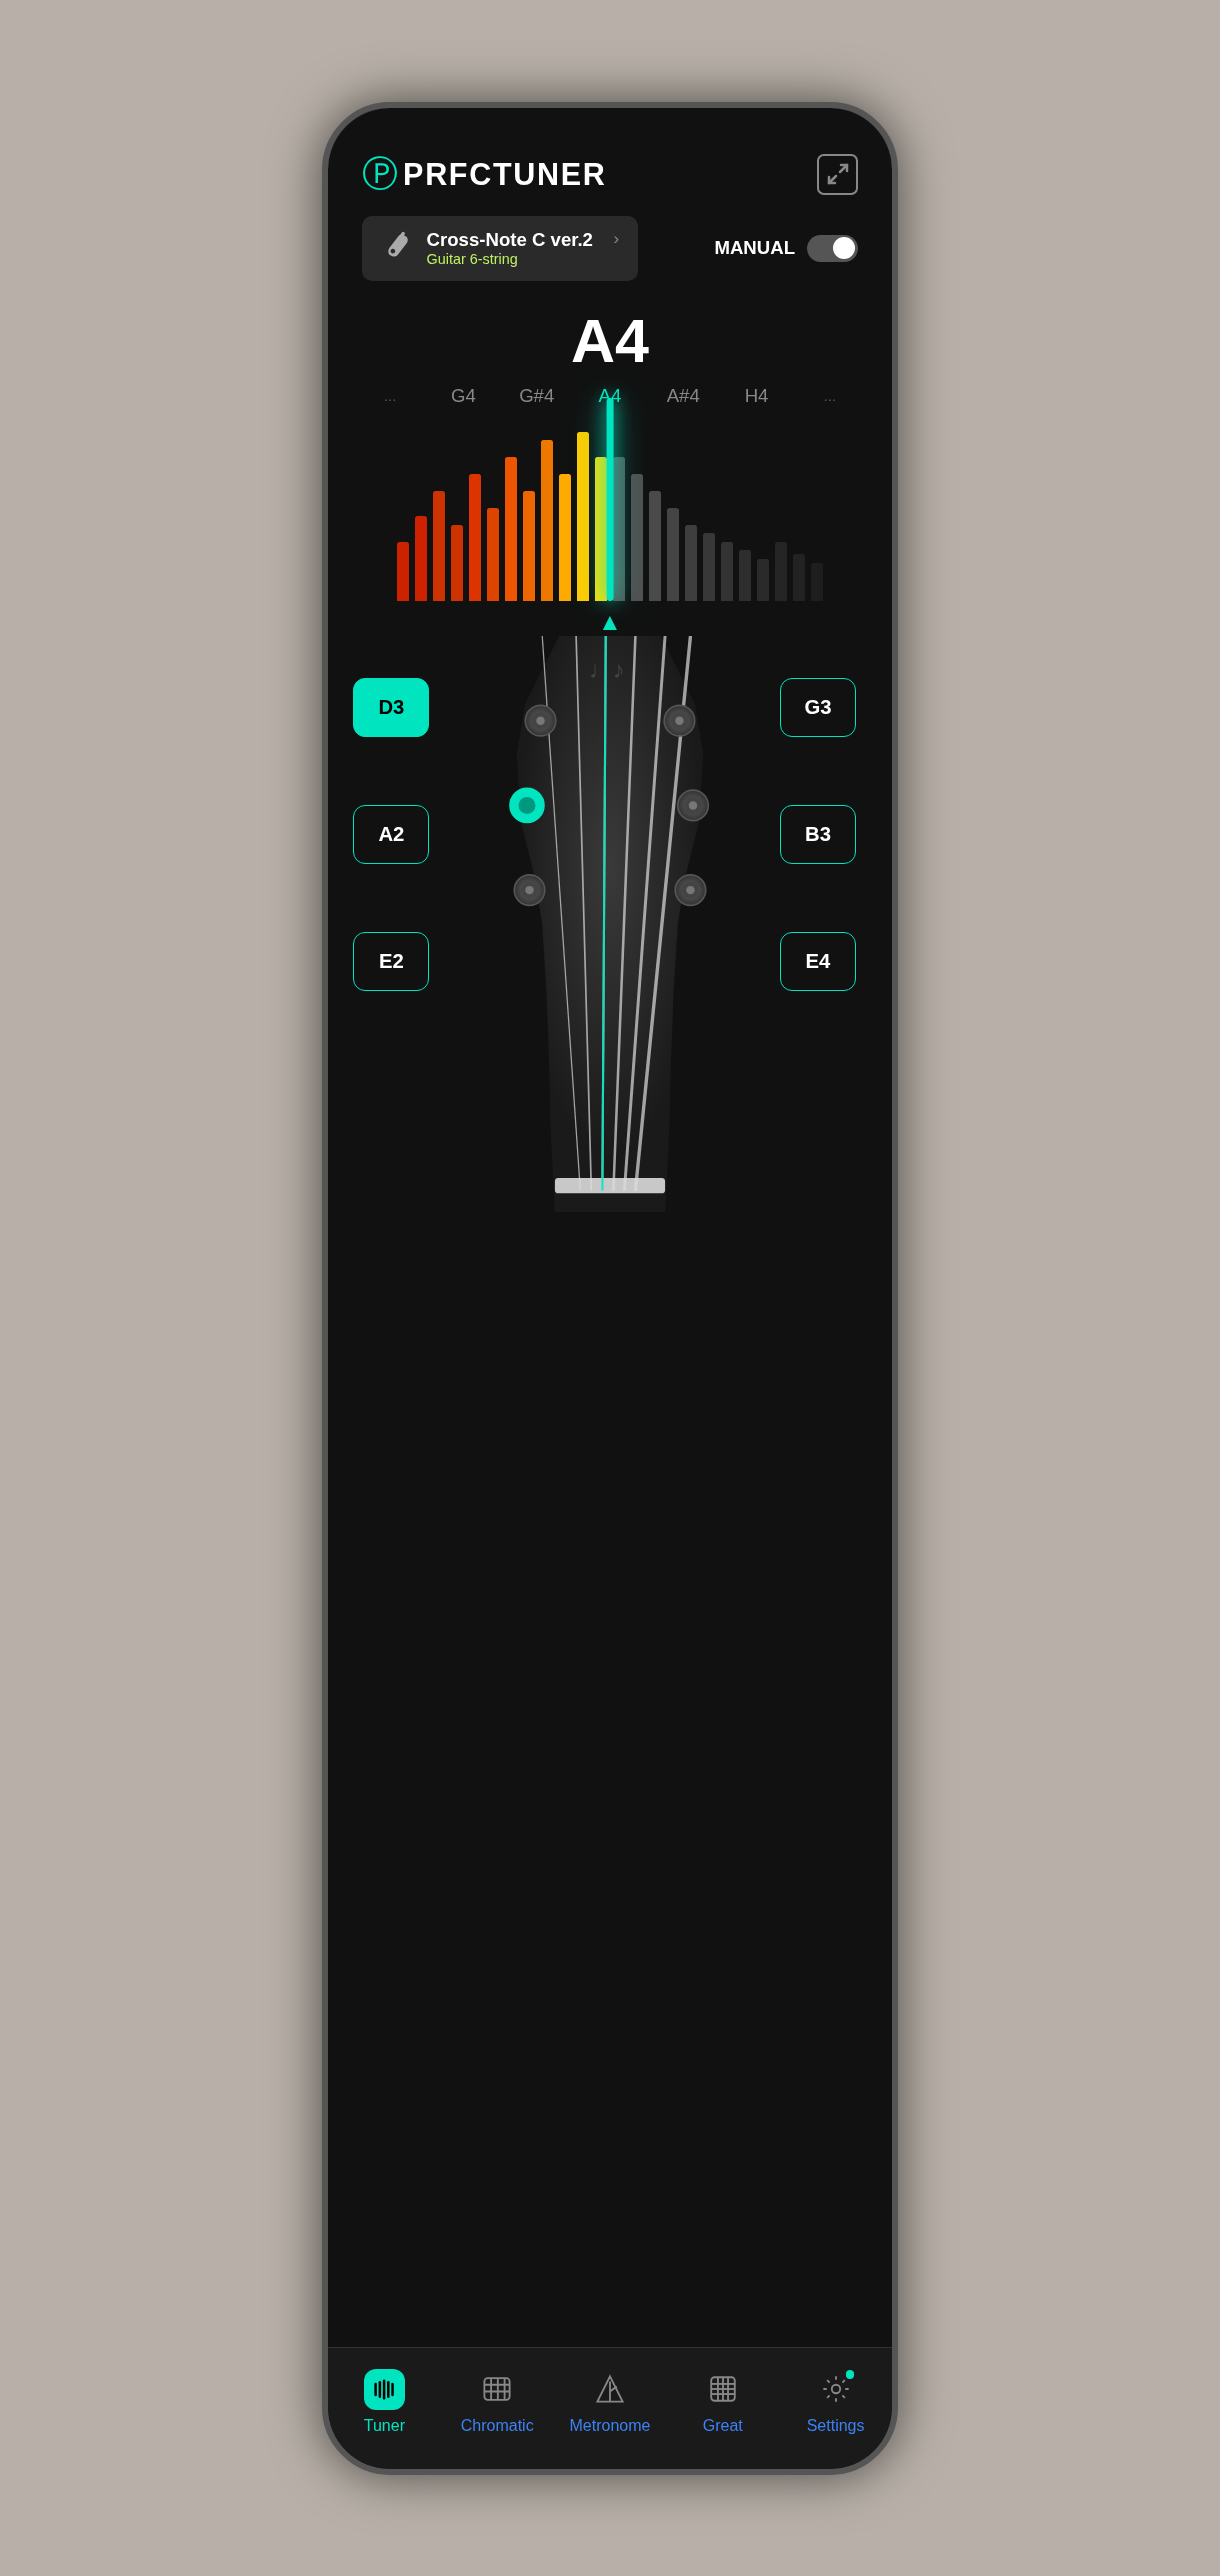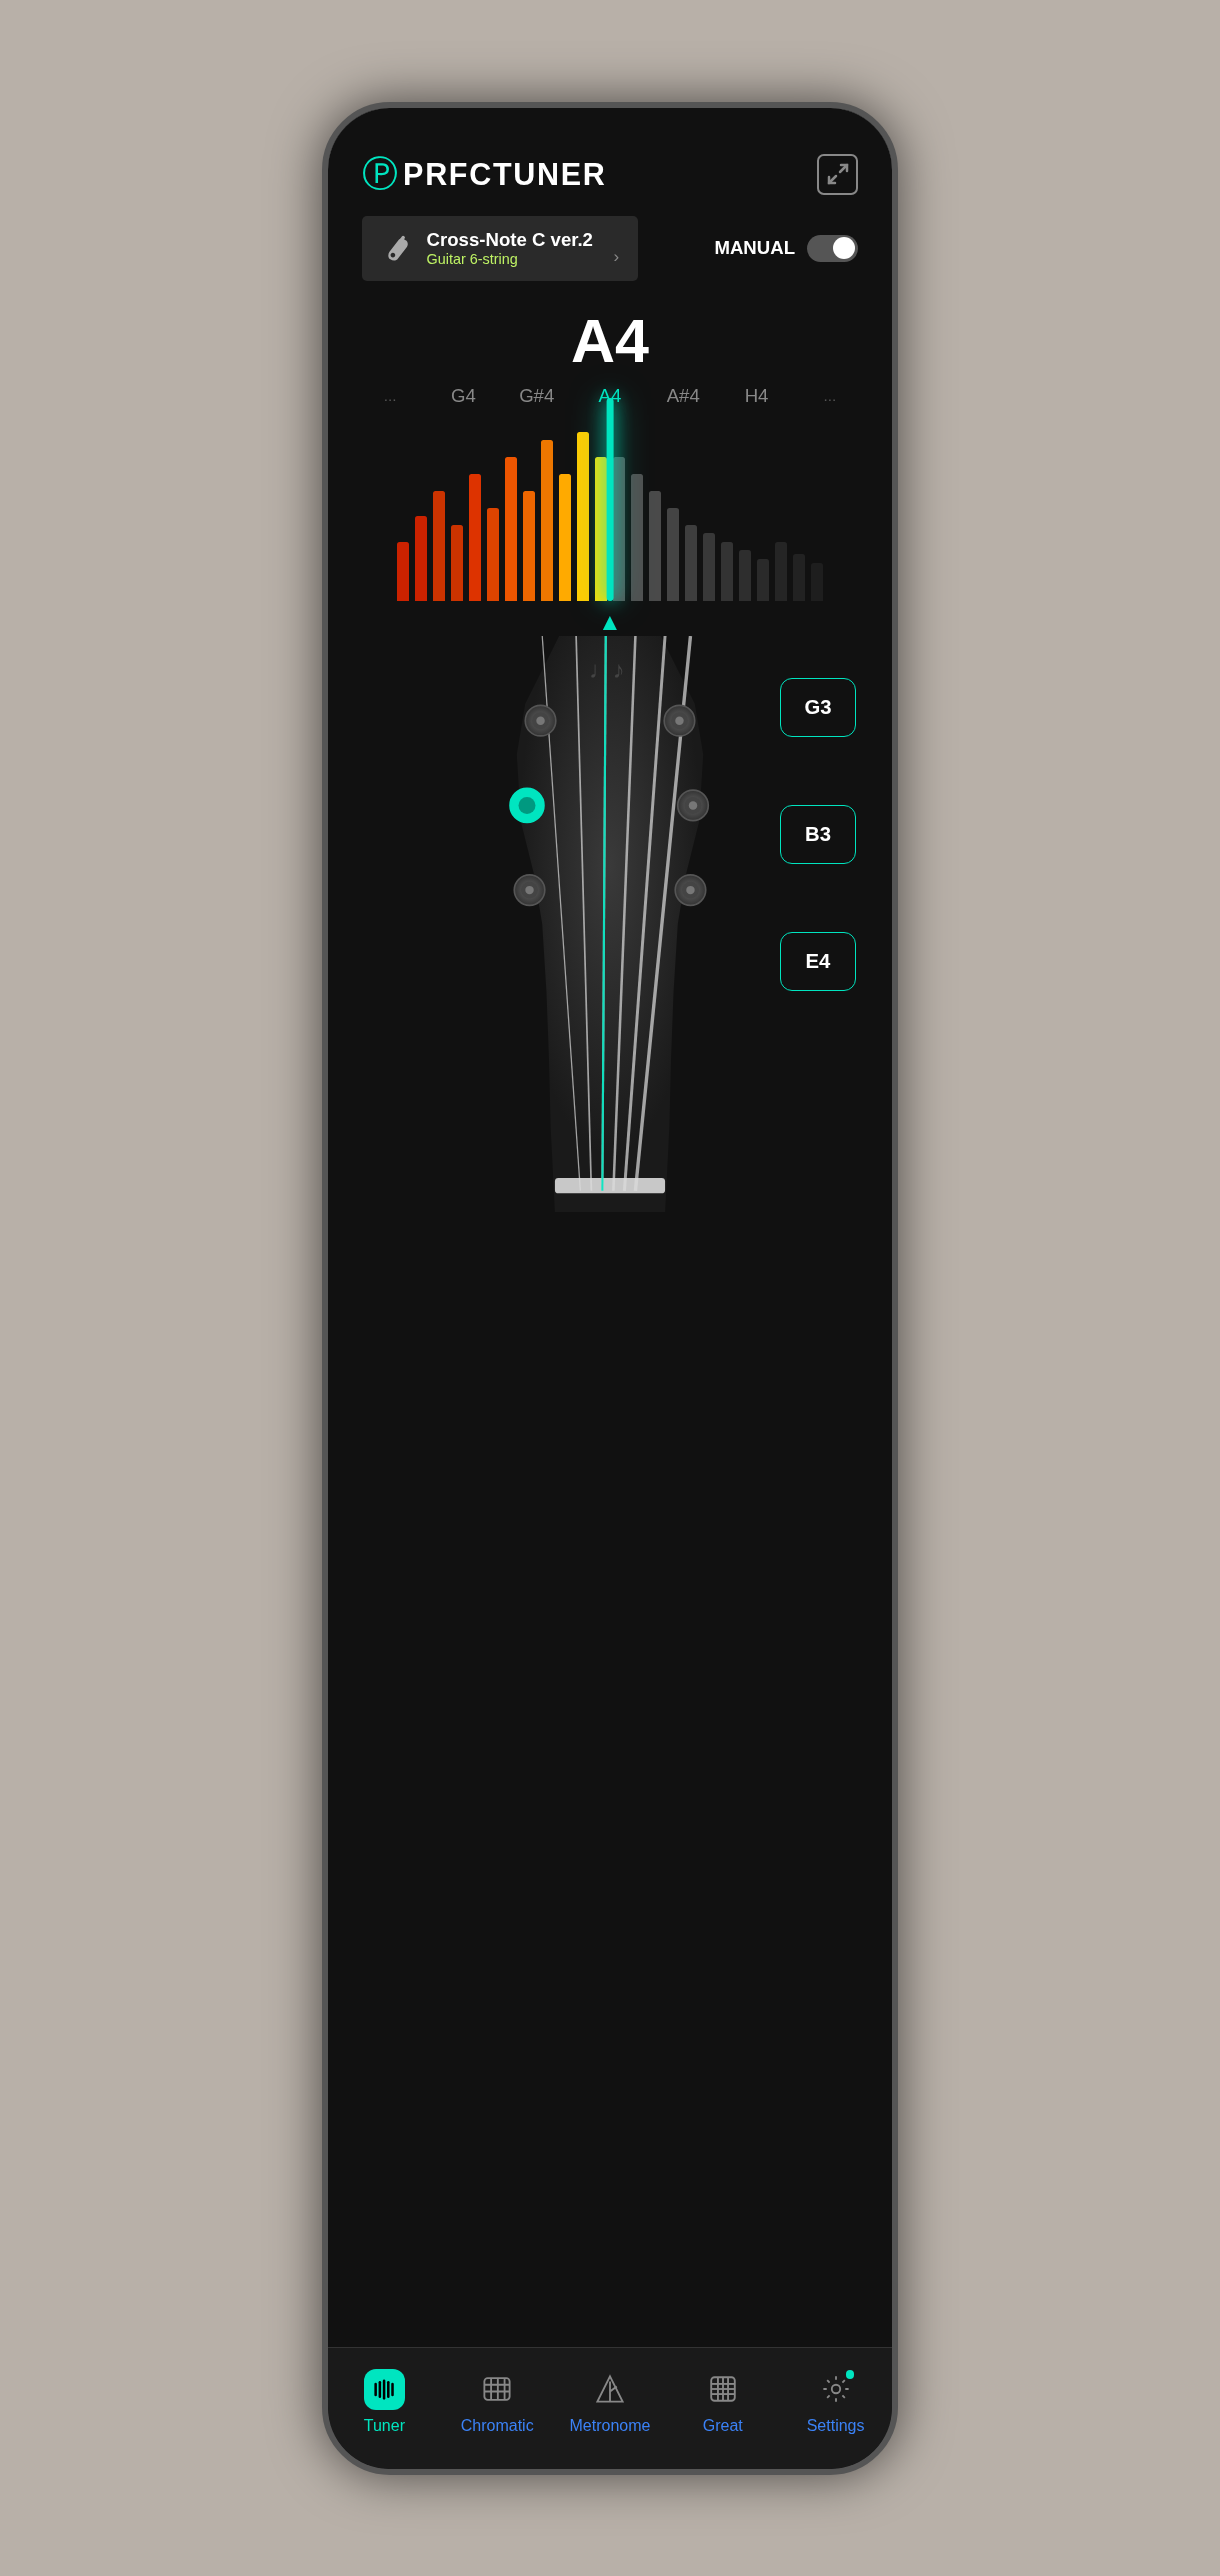--- a/index.html
+++ b/index.html
@@ -69,24 +69,24 @@
     .instrument-row {
       display: flex;
       align-items: center;
       justify-content: space-between;
       padding: 0 34px;
       margin-bottom: 17px;
     }
     .instrument-btn {
       background: #2a2a2a;
       border: none;
-      border-radius: 5px;
+      border-radius: 10px;
       padding: 13.6px 18.6px;
       display: flex;
-      align-items: flex-end;
+      align-items: flex-start;
       gap: 12px;
       cursor: pointer;
     }
     .instrument-icon {
       width: 34px;
       height: 34px;
       color: #aaa;
     }
     .instrument-info { text-align: left; }
     .instrument-name {
@@ -390,20 +390,25 @@
         <div class="bar" style="height:59px;background:#252525;"></div>
         <div class="bar" style="height:47px;background:#222;"></div>
         <div class="bar" style="height:38px;background:#1e1e1e;"></div>
       </div>
       <div class="center-arrow-down">▲</div>
     </div>
 
     <div class="guitar-section">
       <div class="headstock-container">
 
+        <div class="string-labels-left">
+          <div class="string-label active">D3</div>
+          <div class="string-label">A2</div>
+          <div class="string-label">E2</div>
+        </div>
 
         <div class="headstock-svg-container">
           <svg viewBox="0 0 360 680" width="305" height="576" xmlns="http://www.w3.org/2000/svg">
 
             <defs>
               <radialGradient id="headGrad" cx="50%" cy="40%" r="50%">
                 <stop offset="0%" stop-color="#3a3a3a"></stop>
                 <stop offset="100%" stop-color="#1a1a1a"></stop>
               </radialGradient>
               <radialGradient id="tunerGrad" cx="50%" cy="50%" r="50%">

